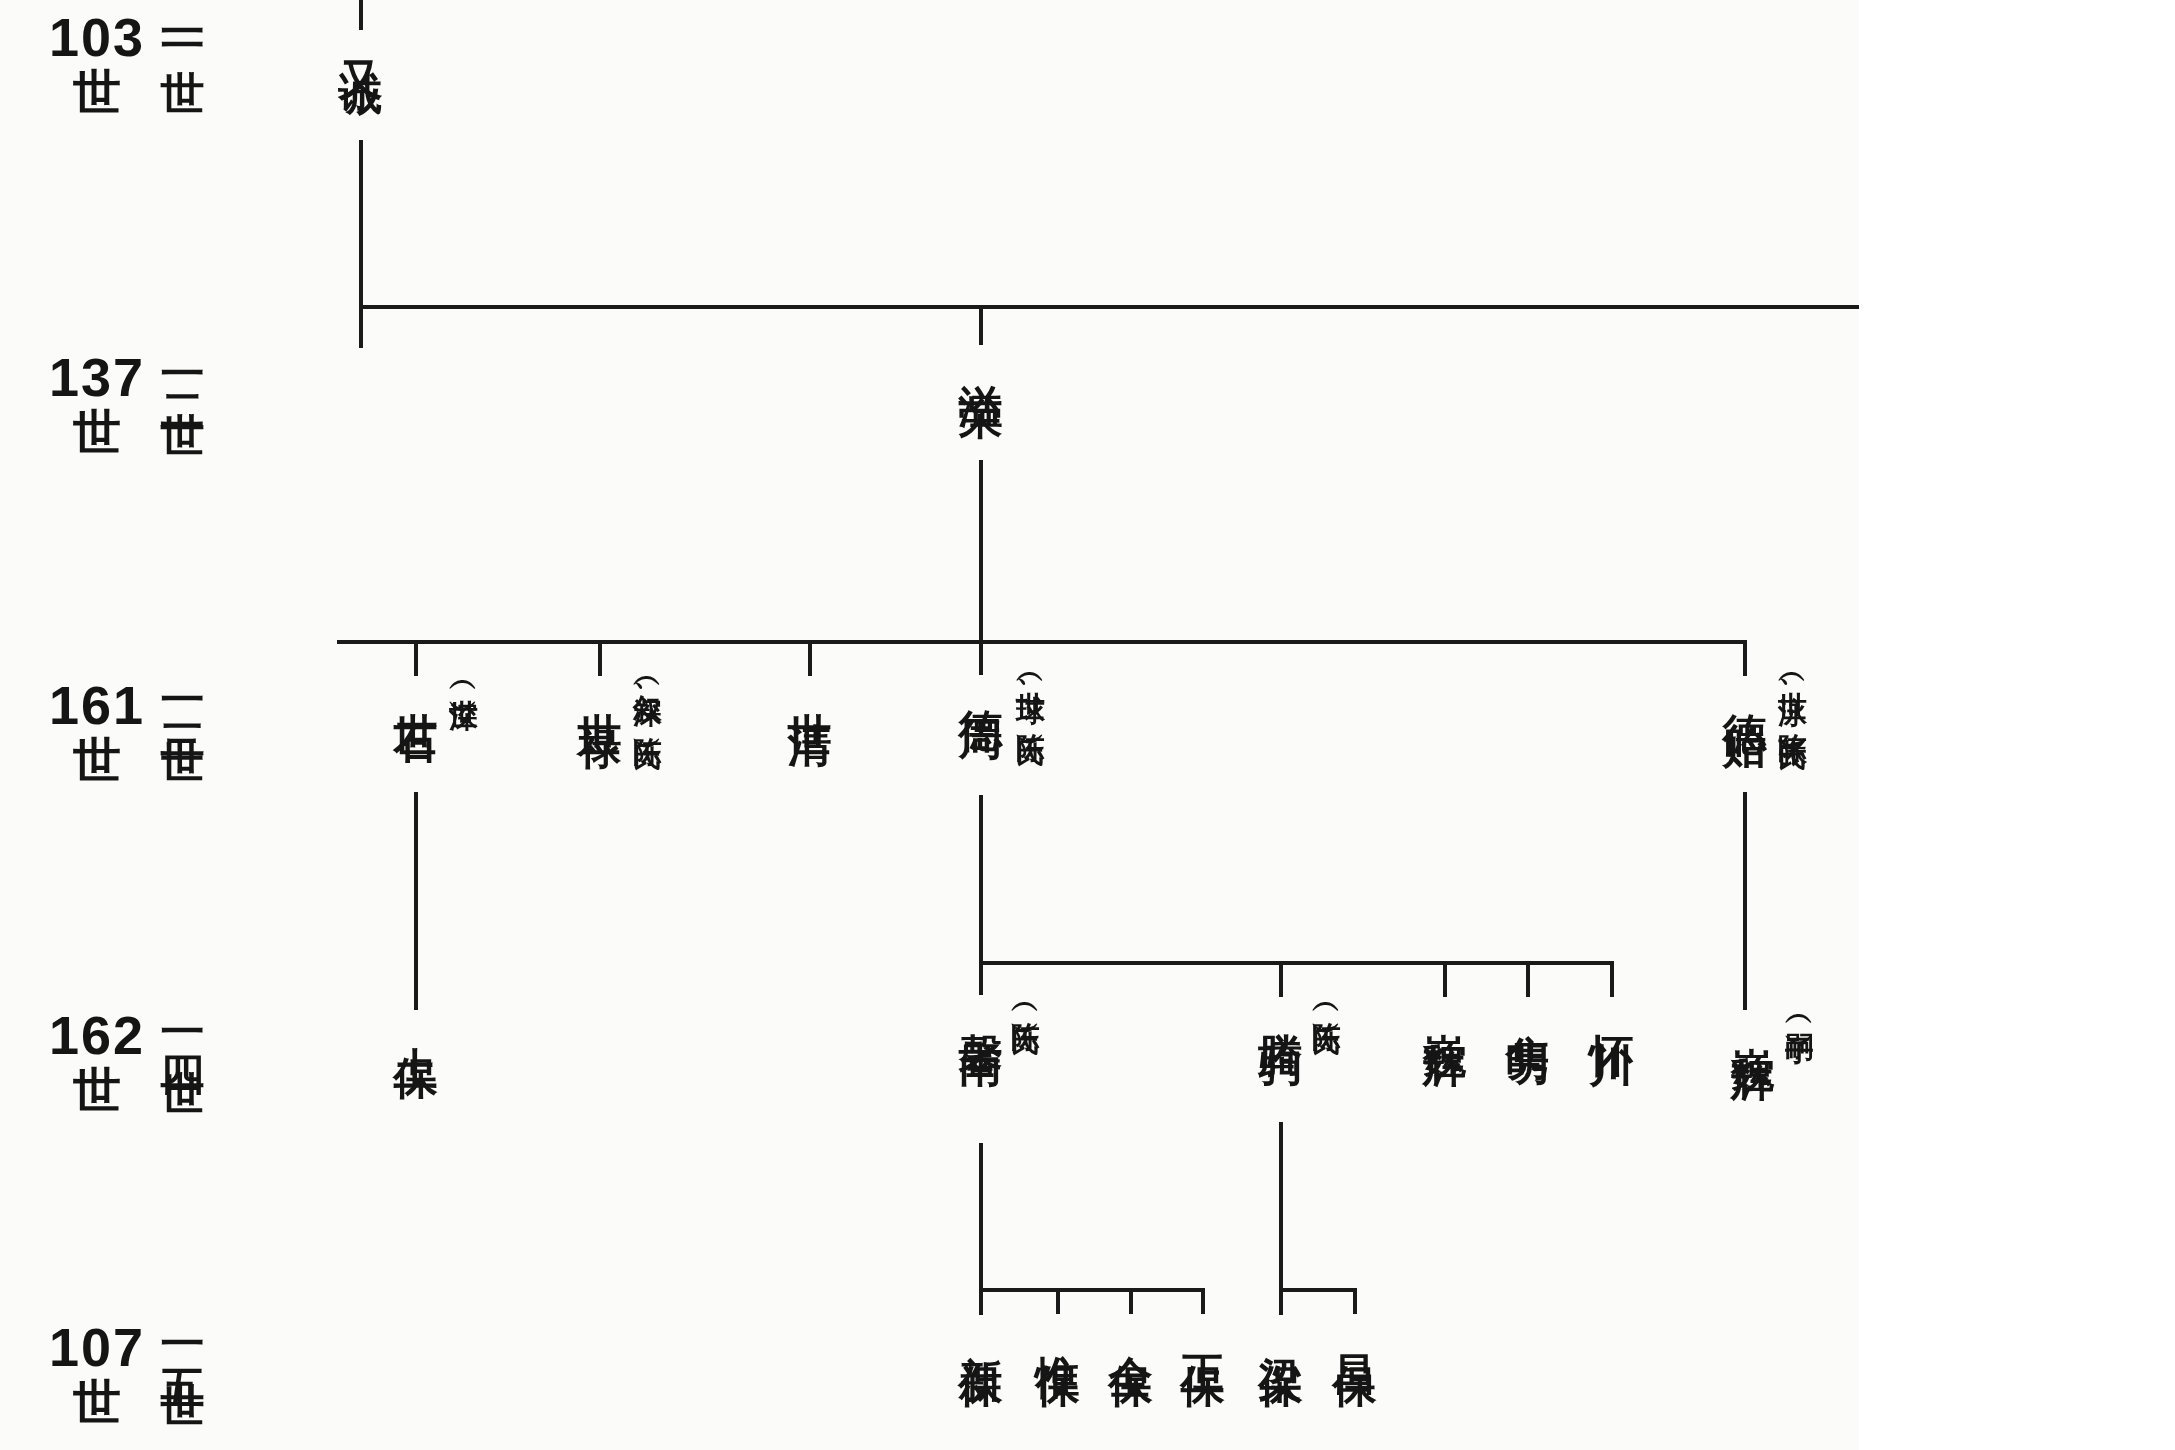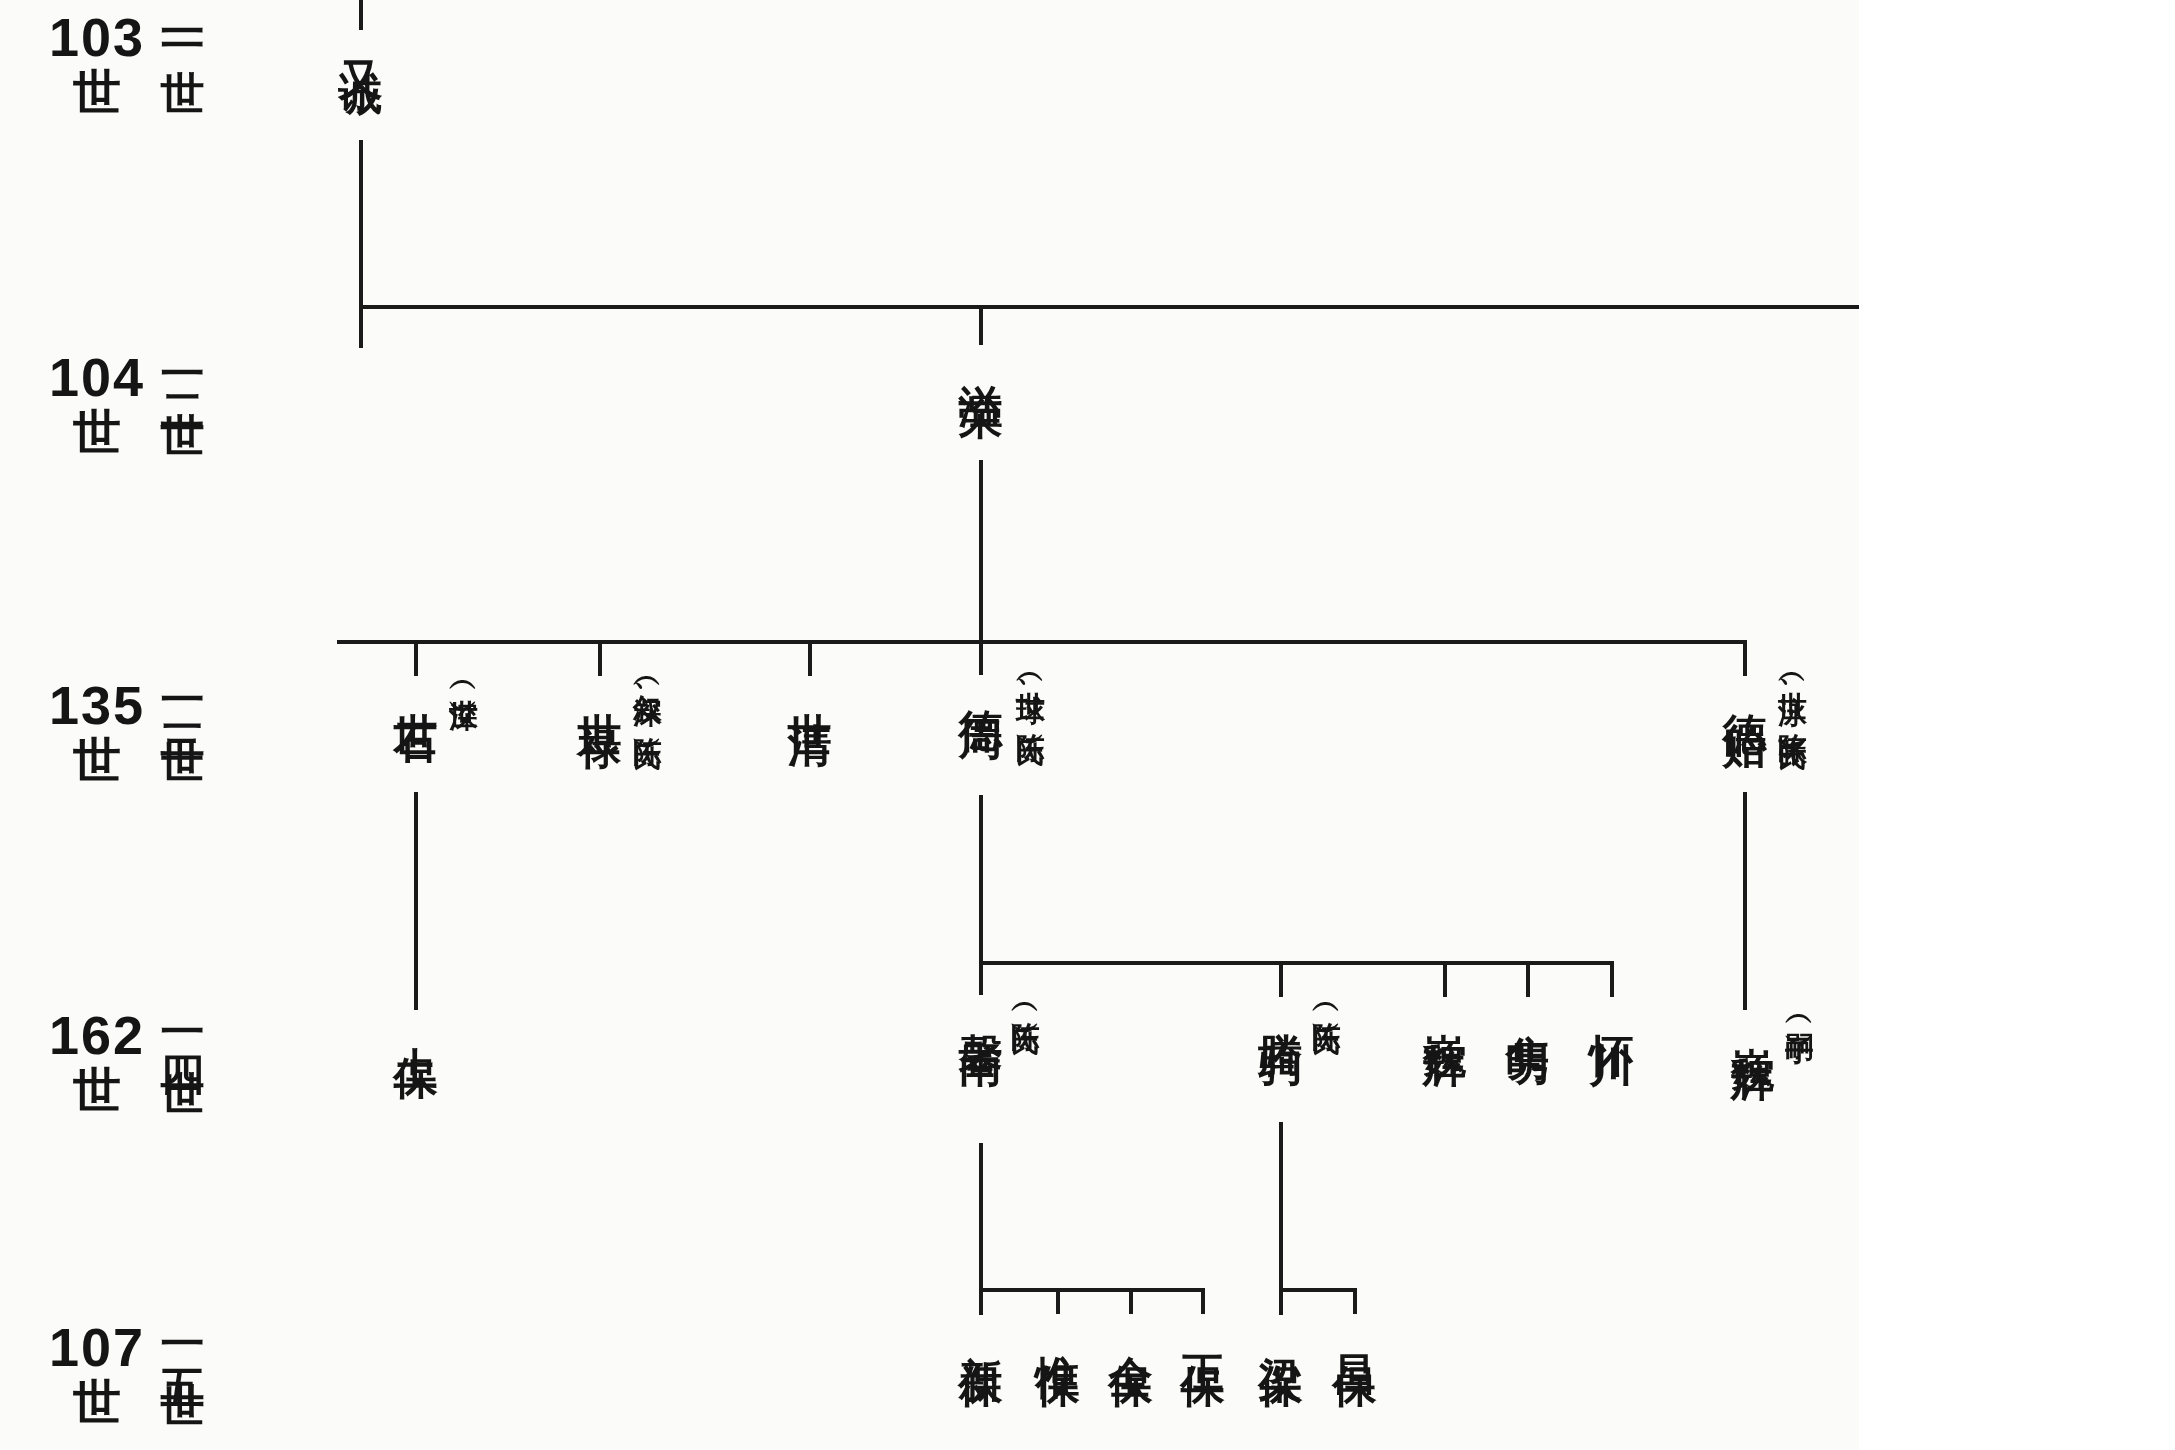--- a/index.html
+++ b/index.html
@@ -57,27 +57,27 @@
 
 <div id="page">
 
   <div class="genlabel" style="top:8px">
     <span class="num">103</span>
     <span class="shi">世</span>
   </div>
   <div class="gencol" style="top:8px">一一世</div>
 
   <div class="genlabel" style="top:348px">
-    <span class="num">104</span>
+    <span class="num">137</span>
     <span class="shi">世</span>
   </div>
   <div class="gencol" style="top:350px">一二世</div>
 
   <div class="genlabel" style="top:676px">
-    <span class="num">135</span>
+    <span class="num">161</span>
     <span class="shi">世</span>
   </div>
   <div class="gencol" style="top:676px">一三世</div>
 
   <div class="genlabel" style="top:1006px">
     <span class="num">162</span>
     <span class="shi">世</span>
   </div>
   <div class="gencol" style="top:1008px">一四世</div>
 

